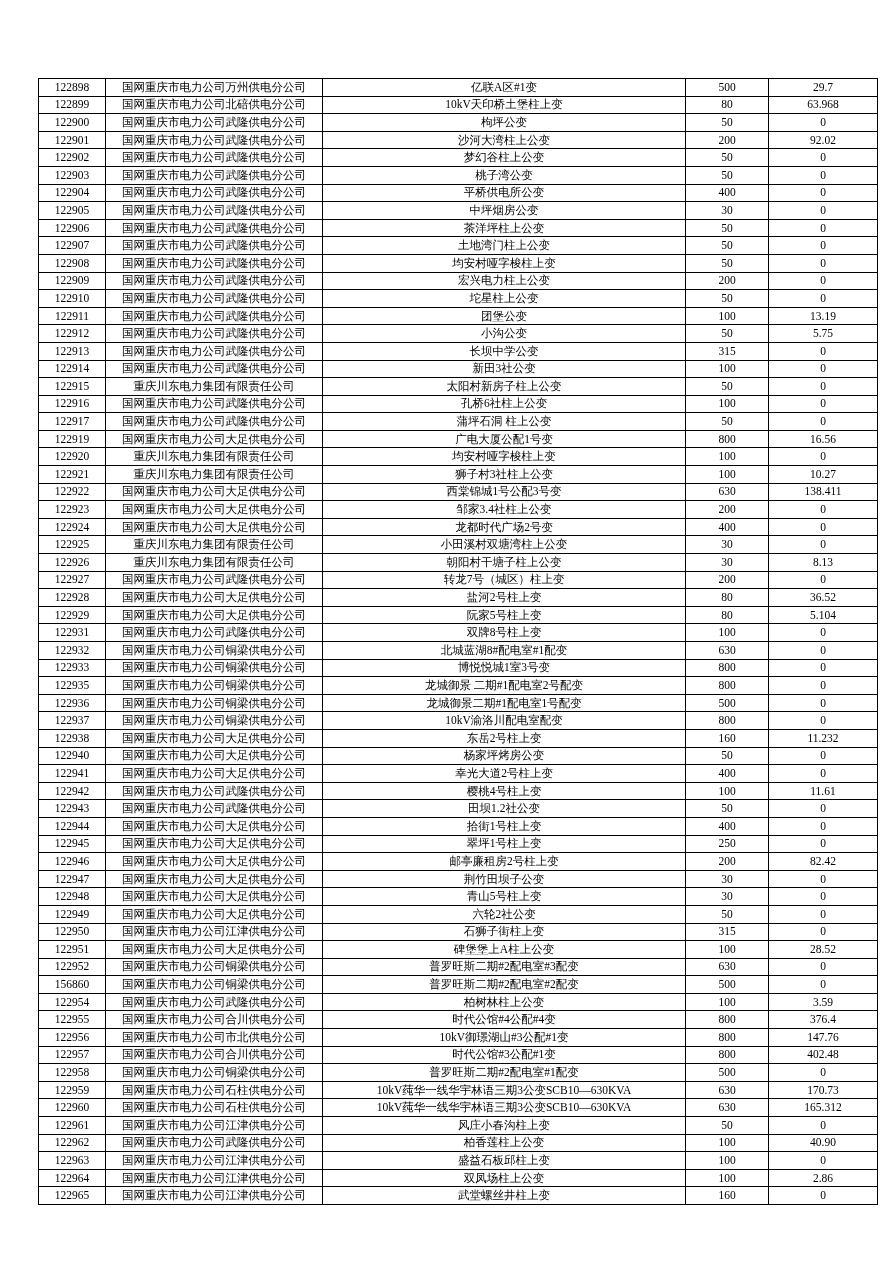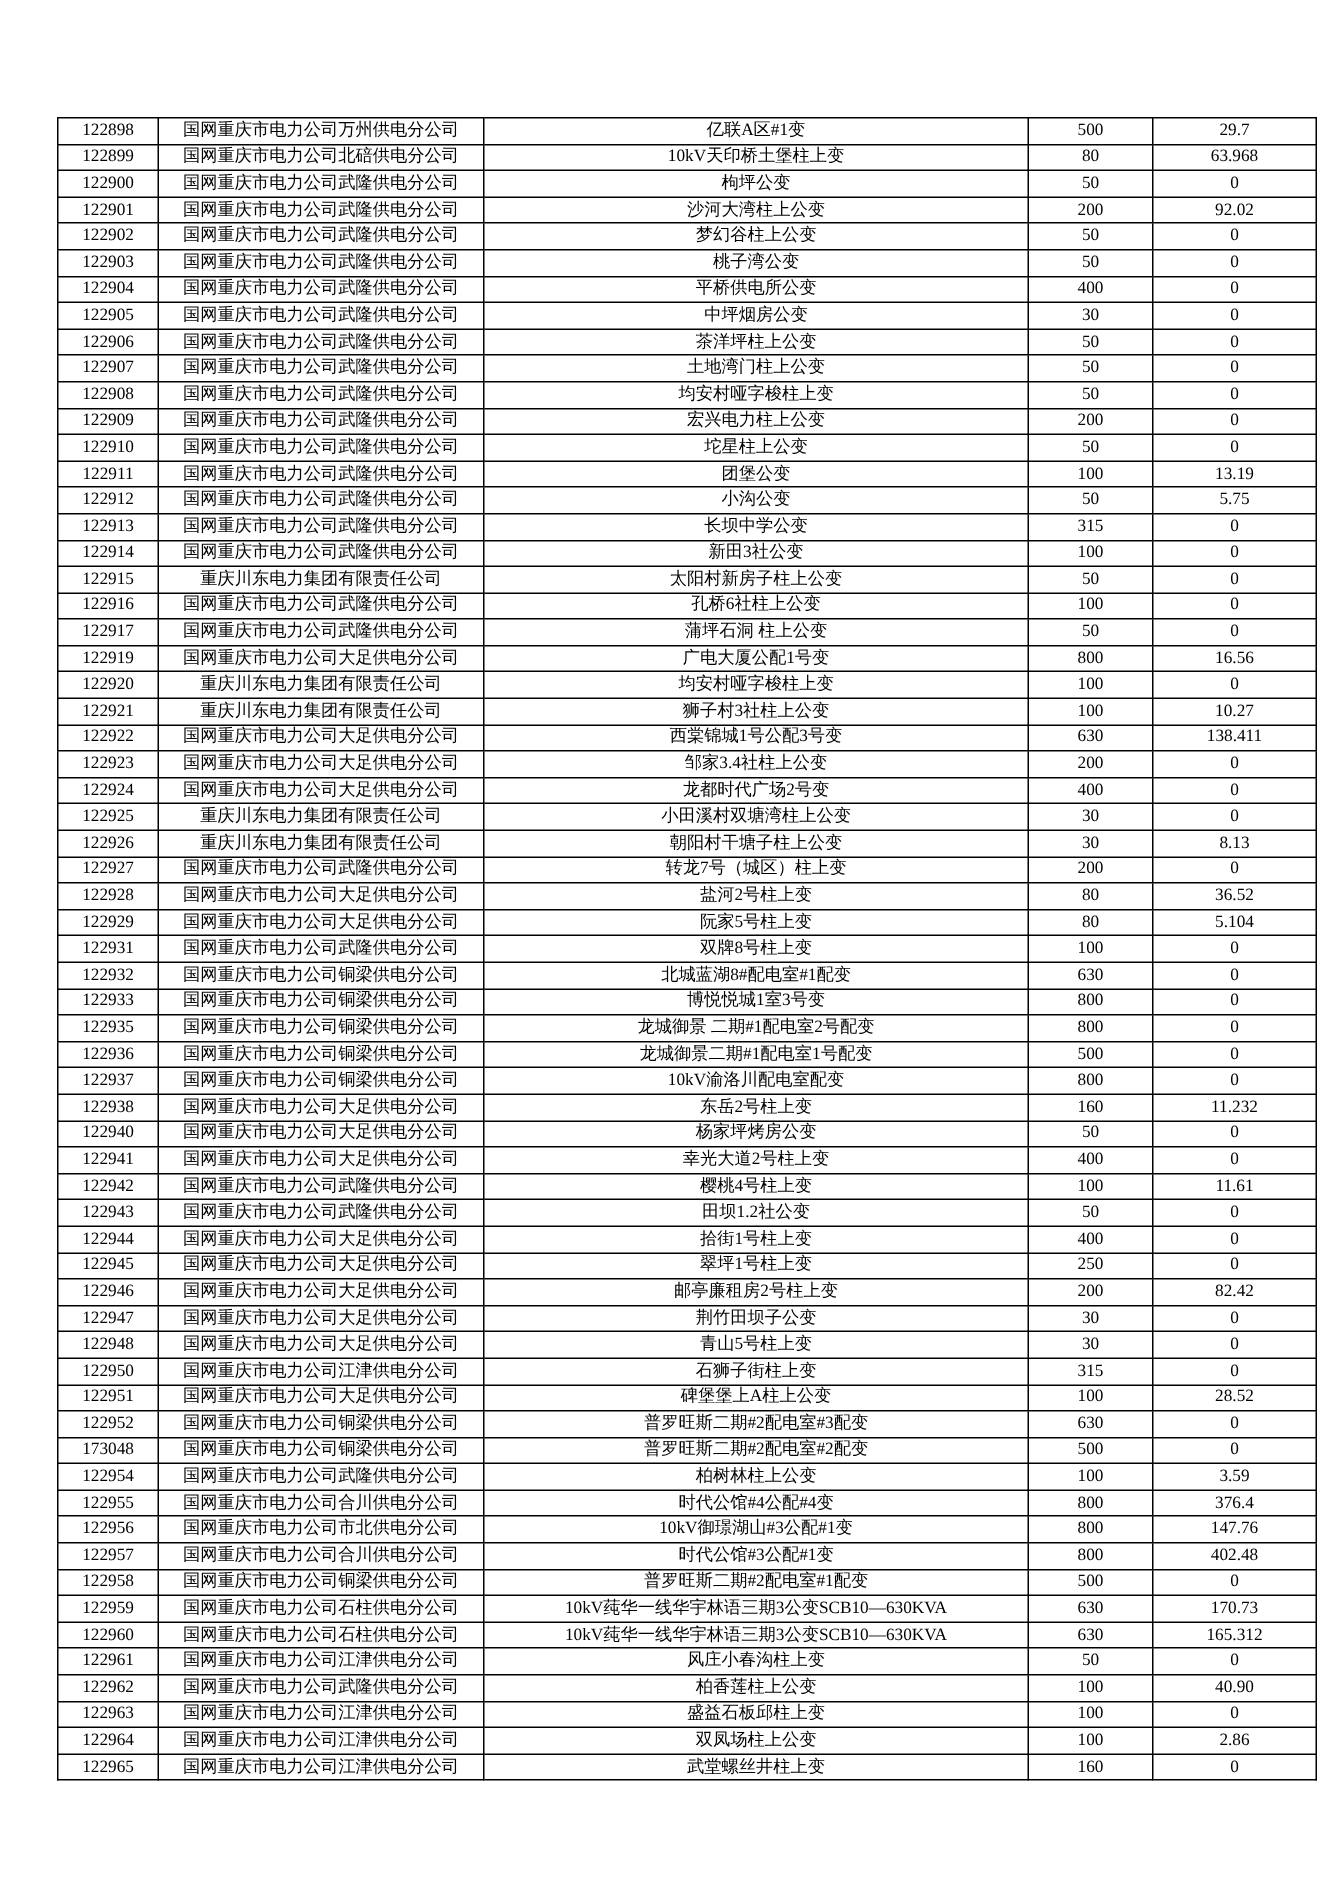--- a/index.html
+++ b/index.html
@@ -391,20 +391,27 @@
           <td class="c-val"><span class="shrink">0</span></td>
         </tr>
         <tr>
           <td class="c-id"><span class="shrink">122948</span></td>
           <td class="c-company"><span class="shrink">国网重庆市电力公司大足供电分公司</span></td>
           <td class="c-name"><span class="shrink">青山5号柱上变</span></td>
           <td class="c-cap"><span class="shrink">30</span></td>
           <td class="c-val"><span class="shrink">0</span></td>
         </tr>
         <tr>
+          <td class="c-id"><span class="shrink">122949</span></td>
+          <td class="c-company"><span class="shrink">国网重庆市电力公司大足供电分公司</span></td>
+          <td class="c-name"><span class="shrink">六轮2社公变</span></td>
+          <td class="c-cap"><span class="shrink">50</span></td>
+          <td class="c-val"><span class="shrink">0</span></td>
+        </tr>
+        <tr>
           <td class="c-id"><span class="shrink">122950</span></td>
           <td class="c-company"><span class="shrink">国网重庆市电力公司江津供电分公司</span></td>
           <td class="c-name"><span class="shrink">石狮子街柱上变</span></td>
           <td class="c-cap"><span class="shrink">315</span></td>
           <td class="c-val"><span class="shrink">0</span></td>
         </tr>
         <tr>
           <td class="c-id"><span class="shrink">122951</span></td>
           <td class="c-company"><span class="shrink">国网重庆市电力公司大足供电分公司</span></td>
           <td class="c-name"><span class="shrink">碑堡堡上A柱上公变</span></td>
@@ -412,21 +419,21 @@
           <td class="c-val"><span class="shrink">28.52</span></td>
         </tr>
         <tr>
           <td class="c-id"><span class="shrink">122952</span></td>
           <td class="c-company"><span class="shrink">国网重庆市电力公司铜梁供电分公司</span></td>
           <td class="c-name"><span class="shrink">普罗旺斯二期#2配电室#3配变</span></td>
           <td class="c-cap"><span class="shrink">630</span></td>
           <td class="c-val"><span class="shrink">0</span></td>
         </tr>
         <tr>
-          <td class="c-id"><span class="shrink">173048</span></td>
+          <td class="c-id"><span class="shrink">156860</span></td>
           <td class="c-company"><span class="shrink">国网重庆市电力公司铜梁供电分公司</span></td>
           <td class="c-name"><span class="shrink">普罗旺斯二期#2配电室#2配变</span></td>
           <td class="c-cap"><span class="shrink">500</span></td>
           <td class="c-val"><span class="shrink">0</span></td>
         </tr>
         <tr>
           <td class="c-id"><span class="shrink">122954</span></td>
           <td class="c-company"><span class="shrink">国网重庆市电力公司武隆供电分公司</span></td>
           <td class="c-name"><span class="shrink">柏树林柱上公变</span></td>
           <td class="c-cap"><span class="shrink">100</span></td>

